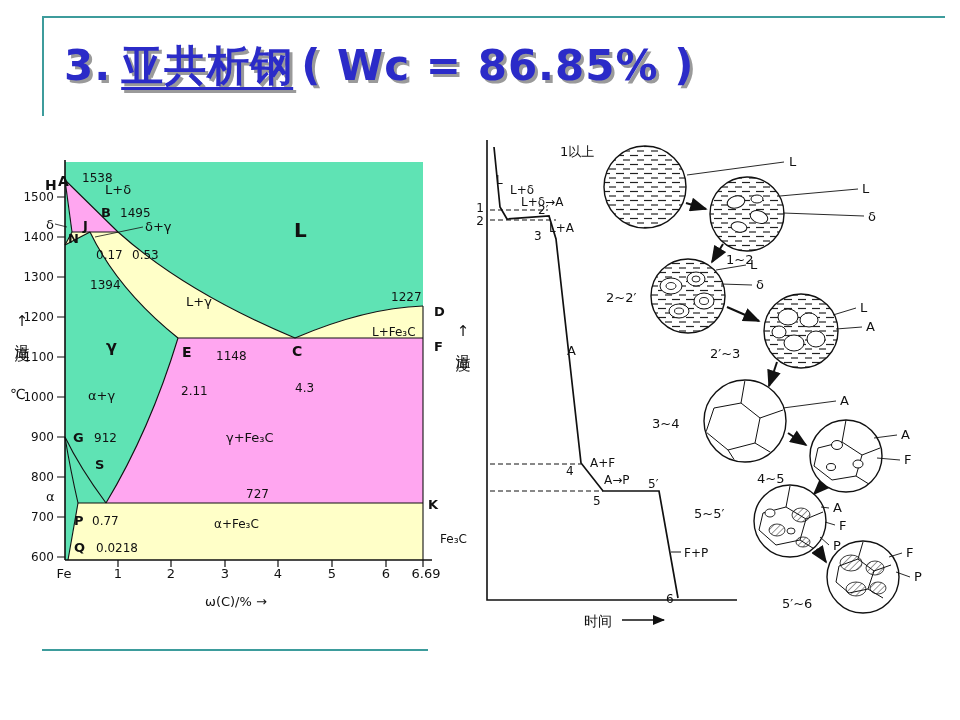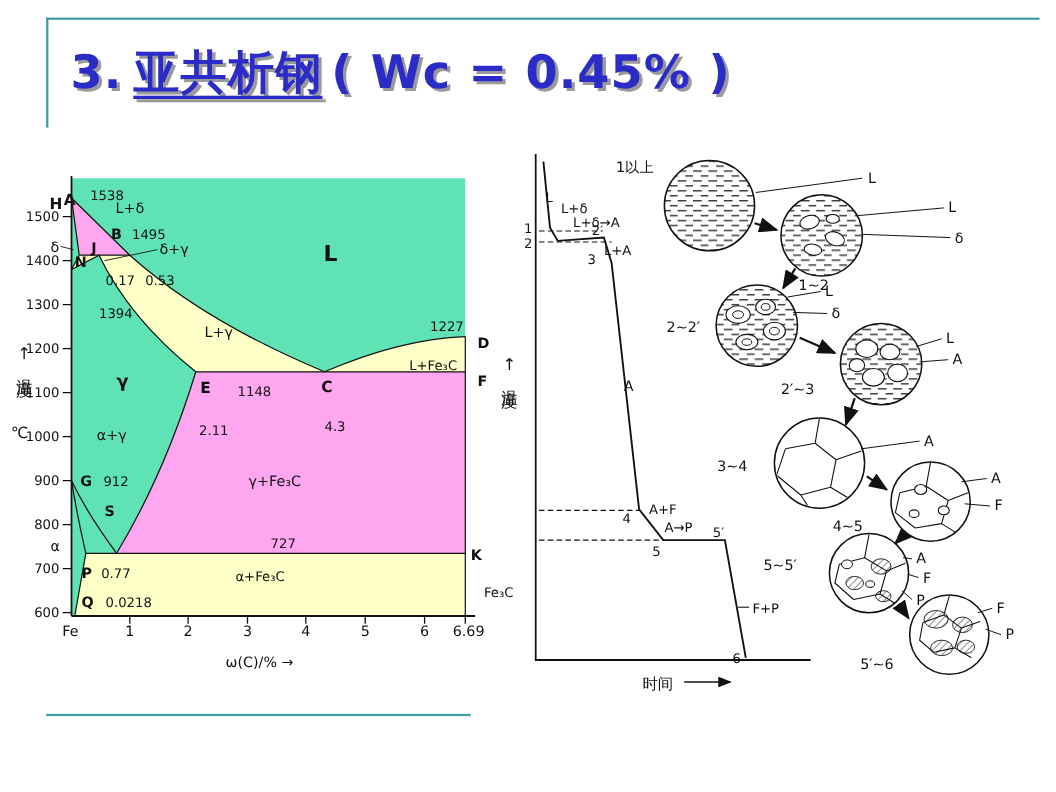--- a/index.html
+++ b/index.html
@@ -41,21 +41,21 @@
   .ph{font-size:13px;}
 </style>
 </head>
 <body>
 
 <div class="frame" id="frame-top"></div>
 <div class="frame" id="frame-left"></div>
 <div class="frame" id="frame-bottom"></div>
 
 <div class="title">
-  <span>3.</span><span class="t-main">亚共析钢</span><span>( Wc = 0.45% )</span>
+  <span>3.</span><span class="t-main">亚共析钢</span><span>( Wc = 86.85% )</span>
 </div>
 
 <div class="vlabel" style="left:12px;top:312px;">
   <span>↑</span><span>温度</span>
 </div>
 <div class="hlabel" style="left:10px;top:386px;">℃</div>
 <div class="vlabel" style="left:453px;top:322px;">
   <span>↑</span><span>温度</span>
 </div>
 

